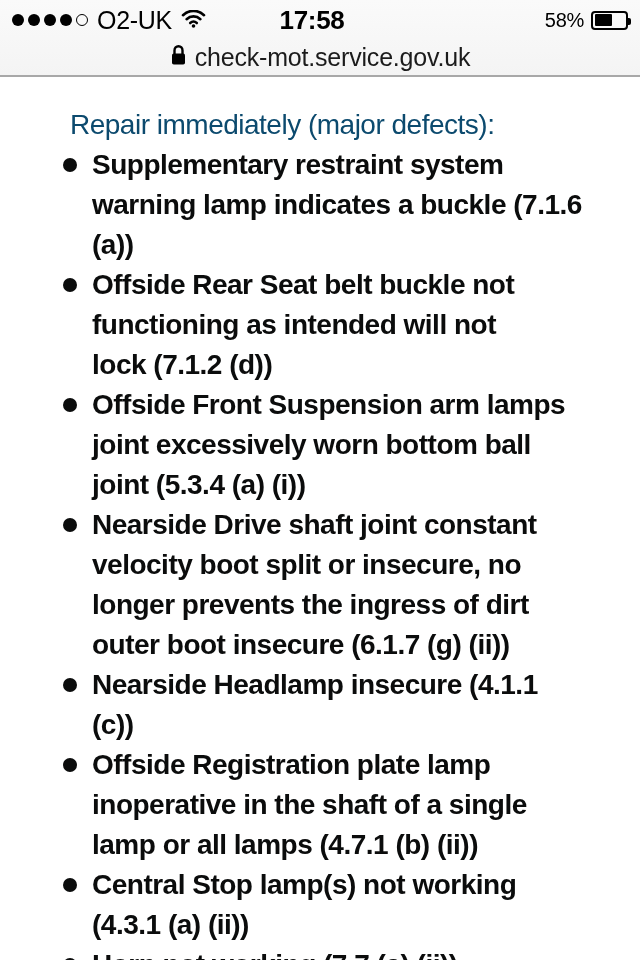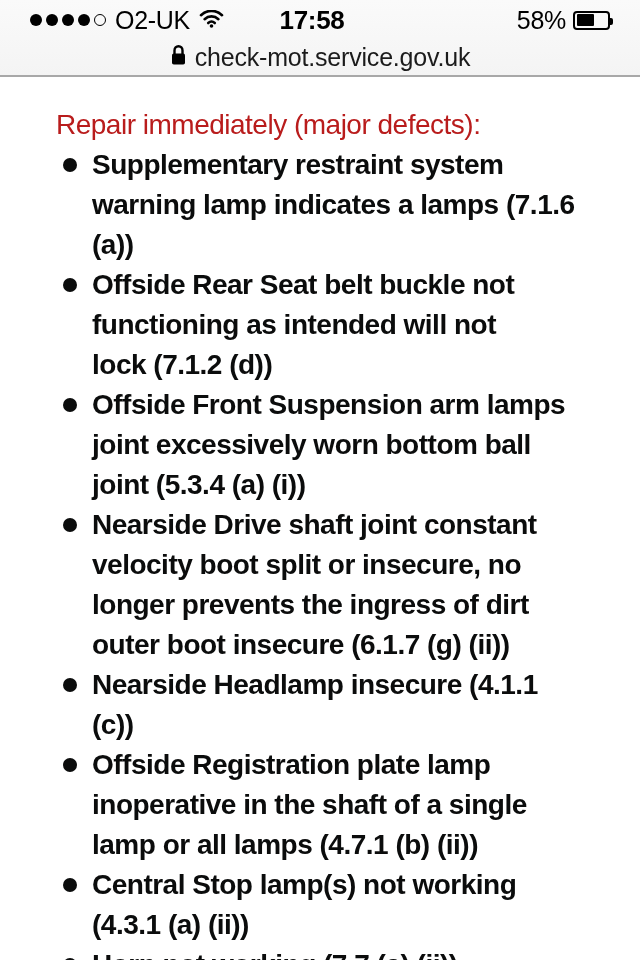--- a/index.html
+++ b/index.html
@@ -22,21 +22,21 @@
     height: 77px;
     background: linear-gradient(#fafafa, #f4f4f4);
     border-bottom: 2px solid #a8a8a8;
     box-sizing: border-box;
   }
   .statusbar {
     height: 40px;
     display: flex;
     align-items: center;
     justify-content: space-between;
-    padding: 0 30px;
+    padding: 0 12px;
     position: relative;
     color: #000;
   }
   .status-left, .status-right {
     display: flex;
     align-items: center;
   }
   .signal-dots { display: flex; align-items: center; gap: 4px; margin-right: 9px; }
   .dot {
     width: 12px; height: 12px;
@@ -53,21 +53,21 @@
   .wifi-icon { display: inline-block; margin-top: 2px; }
   .time {
     position: absolute;
     left: 0; right: 16px;
     text-align: center;
     font-size: 26px;
     font-weight: 700;
     letter-spacing: -0.3px;
     pointer-events: none;
   }
-  .battery-pct { font-size: 25px; letter-spacing: -0.3px; margin-right: 7px; }
+  .battery-pct { font-size: 20px; letter-spacing: -0.3px; margin-right: 7px; }
   .battery {
     position: relative;
     width: 37px; height: 19px;
     border: 2px solid #000;
     border-radius: 4px;
     box-sizing: border-box;
     display: flex;
     align-items: center;
     padding: 1.5px;
   }
@@ -92,25 +92,25 @@
     color: #1b1b1b;
     letter-spacing: -0.2px;
   }
 
   
   .content {
     padding-top: 28px;
     color: #0b0c0c;
   }
   .page-heading {
-    margin: 0 0 0 56px;
+    margin: 0 0 0 70px;
     font-size: 28px;
     font-weight: 400;
     line-height: 40px;
-    color: #b91c1c;
+    color: #0c4a6e;
     letter-spacing: -0.5px;
   }
   ul.defect-list {
     margin: 0;
     padding: 0 20px 0 92px;
     list-style: none;
   }
   ul.defect-list li {
     position: relative;
     font-size: 28px;
@@ -175,21 +175,21 @@
       <span class="url-text">check-mot.service.gov.uk</span>
     </div>
 
   </div>
 
   <div class="content">
     <h2 class="page-heading">Repair immediately (major defects):</h2>
     <ul class="defect-list">
         <li>
           <div class="defect-line">Supplementary restraint system</div>
-          <div class="defect-line">warning lamp indicates a lamps (7.1.6</div>
+          <div class="defect-line">warning lamp indicates a buckle (7.1.6</div>
           <div class="defect-line">(a))</div>
         </li>
         <li>
           <div class="defect-line">Offside Rear Seat belt buckle not</div>
           <div class="defect-line">functioning as intended will not</div>
           <div class="defect-line">lock (7.1.2 (d))</div>
         </li>
         <li>
           <div class="defect-line">Offside Front Suspension arm lamps</div>
           <div class="defect-line">joint excessively worn bottom ball</div>

